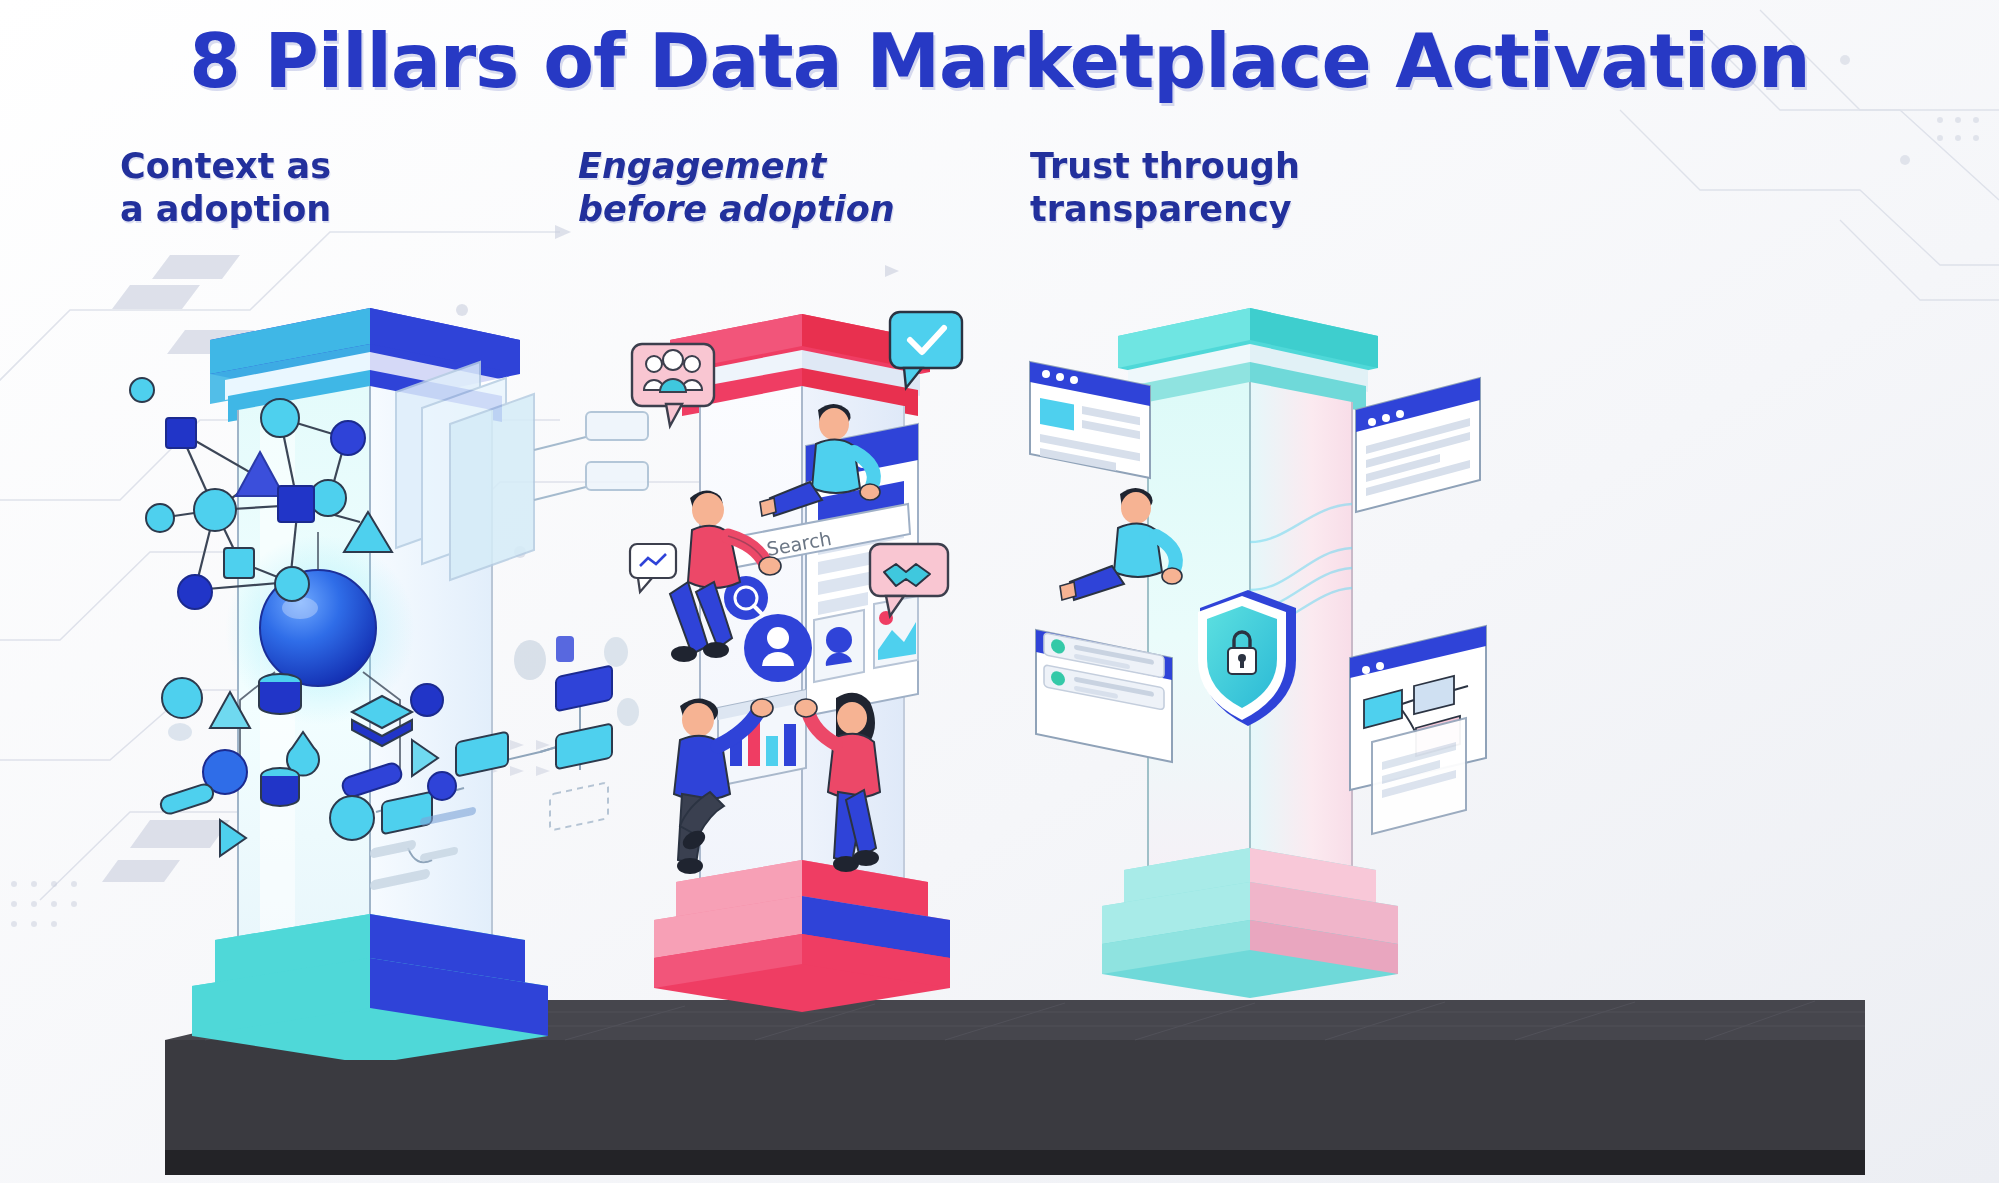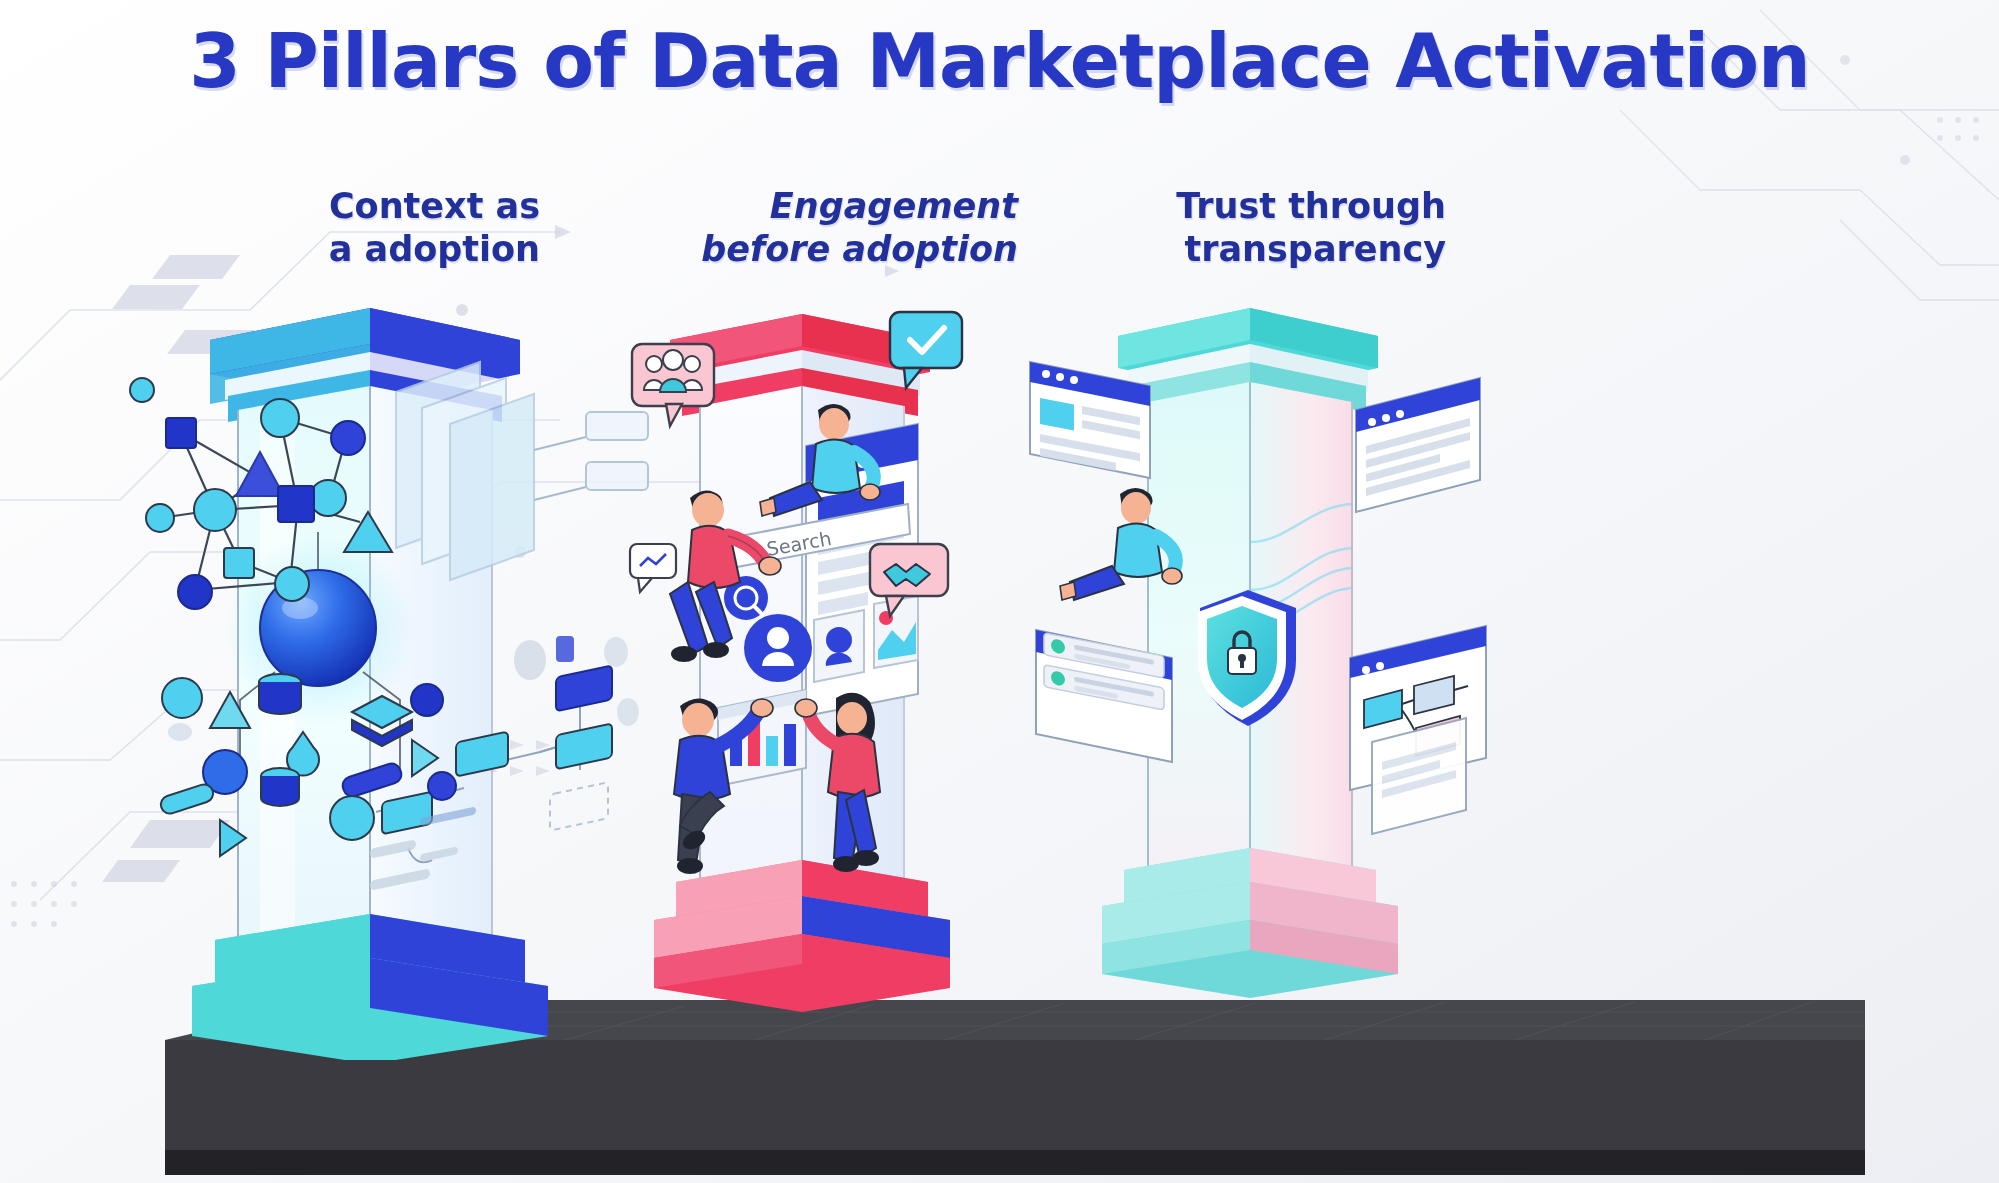--- a/index.html
+++ b/index.html
@@ -21,29 +21,28 @@
     text-align:center;
     font-size:74px; font-weight:bold; letter-spacing:-1px;
     color:#2739c4;
     text-shadow:2px 3px 0 rgba(120,130,200,.28);
     font-family:"DejaVu Sans", sans-serif;
   }
 
   
   .heads{ position:absolute; top:145px; left:0; width:1999px; height:110px; }
   .head{
-    position:absolute; text-align:right; width:420px;
+    position:absolute; text-align:left; width:420px;
     color:#22309c; font-weight:bold; font-size:35px; line-height:1.24;
     font-family:"DejaVu Sans", sans-serif;
     text-shadow:1px 2px 0 rgba(130,140,205,.25);
-    margin-top:40px;
   }
   .head.h1{ left:120px; }
   .head.h2{ left:578px; width:440px;font-style:italic; }
-  .head.h3{ left:1006px; width:440px; }
+  .head.h3{ left:1030px; width:440px; }
 
   
   .platform{ position:absolute; left:165px; top:1000px; width:1700px; height:180px; }
 
   
   .pillar{ position:absolute; }
   .pl-svg{ display:block; }
 
   .nolabel{ user-select:none; }
 </style>
@@ -121,21 +120,21 @@
         <circle cx="1940" cy="120" r="3"></circle>
           <circle cx="1958" cy="120" r="3"></circle>
           <circle cx="1976" cy="120" r="3"></circle>
         <circle cx="1940" cy="138" r="3"></circle>
           <circle cx="1958" cy="138" r="3"></circle>
           <circle cx="1976" cy="138" r="3"></circle>
       </g>
     </g>
   </svg>
 
-  <div class="title nolabel">3 Pillars of Data Marketplace Activation</div>
+  <div class="title nolabel">8 Pillars of Data Marketplace Activation</div>
 
   <div class="heads">
     <div class="head h1">
       <div>Context as</div>
       <div>a adoption</div>
     </div>
     <div class="head h2">
       <div>Engagement</div>
       <div>before adoption</div>
     </div>

